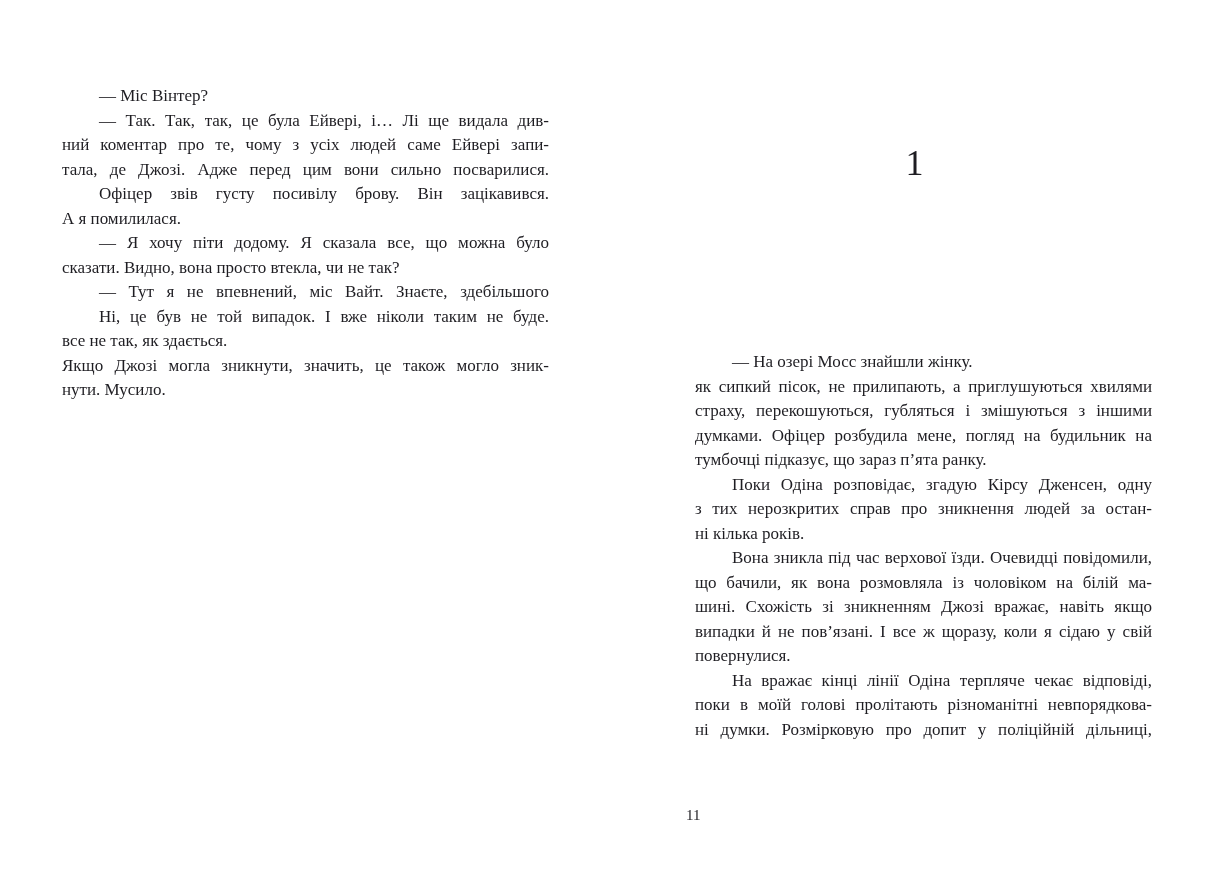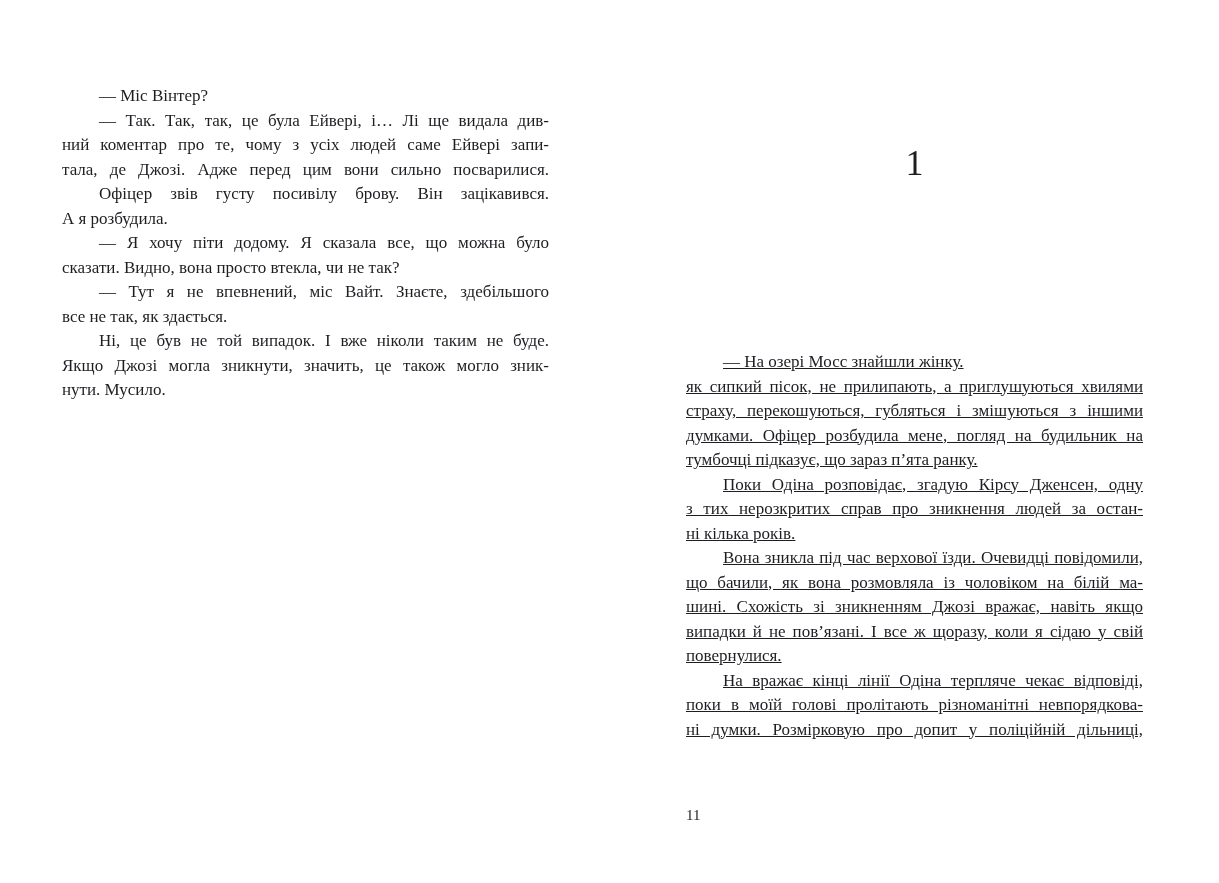--- a/index.html
+++ b/index.html
@@ -12,21 +12,21 @@
   body{font-family:"Liberation Serif", serif;color:var(--text);position:relative;}
 
   .spread{position:absolute;left:0;top:0;width:1219px;height:883px;background:var(--bg);}
 
   .page{position:absolute;top:0;height:883px;}
   .page-left{left:0;width:609px;}
   .page-right{left:609px;width:610px;}
 
   .text-block{position:absolute;}
   #left-lines{left:62px;top:84px;width:487px;}
-  #right-lines{left:77px;top:350px;width:457px;text-decoration:underline;}
+  #right-lines{left:86px;top:350px;width:457px;}
 
   .line{
     height:24.5px;
     line-height:24.5px;
     font-size:17px;
     overflow:hidden;
     text-align:left;
     color:var(--text);
   }
   .line.jus{text-align:justify;text-align-last:justify;}
@@ -57,26 +57,26 @@
 
 <div class="spread">
 
   <div class="page page-left">
     <div class="text-block" id="left-lines">
         <div class="line ind"><span>— Міс Вінтер?</span></div>
         <div class="line ind jus"><span>— Так. Так, так, це була Ейвері, і… Лі ще видала див-</span></div>
         <div class="line jus"><span>ний коментар про те, чому з усіх людей саме Ейвері запи-</span></div>
         <div class="line jus"><span>тала, де Джозі. Адже перед цим вони сильно посварилися.</span></div>
         <div class="line ind jus"><span>Офіцер звів густу посивілу брову. Він зацікавився.</span></div>
-        <div class="line"><span>А я розбудила.</span></div>
+        <div class="line"><span>А я помилилася.</span></div>
         <div class="line ind jus"><span>— Я хочу піти додому. Я сказала все, що можна було</span></div>
         <div class="line"><span>сказати. Видно, вона просто втекла, чи не так?</span></div>
         <div class="line ind jus"><span>— Тут я не впевнений, міс Вайт. Знаєте, здебільшого</span></div>
+        <div class="line ind jus"><span>Ні, це був не той випадок. І вже ніколи таким не буде.</span></div>
         <div class="line"><span>все не так, як здається.</span></div>
-        <div class="line ind jus"><span>Ні, це був не той випадок. І вже ніколи таким не буде.</span></div>
         <div class="line jus"><span>Якщо Джозі могла зникнути, значить, </span><span class="it">це</span><span> також могло зник-</span></div>
         <div class="line"><span>нути. Мусило.</span></div>
       </div>
   </div>
 
   <div class="page page-right">
     <div class="chapter-number">1</div>
 
     <div class="text-block" id="right-lines">
         <div class="line ind"><span>— На озері Мосс знайшли жінку.</span></div>

